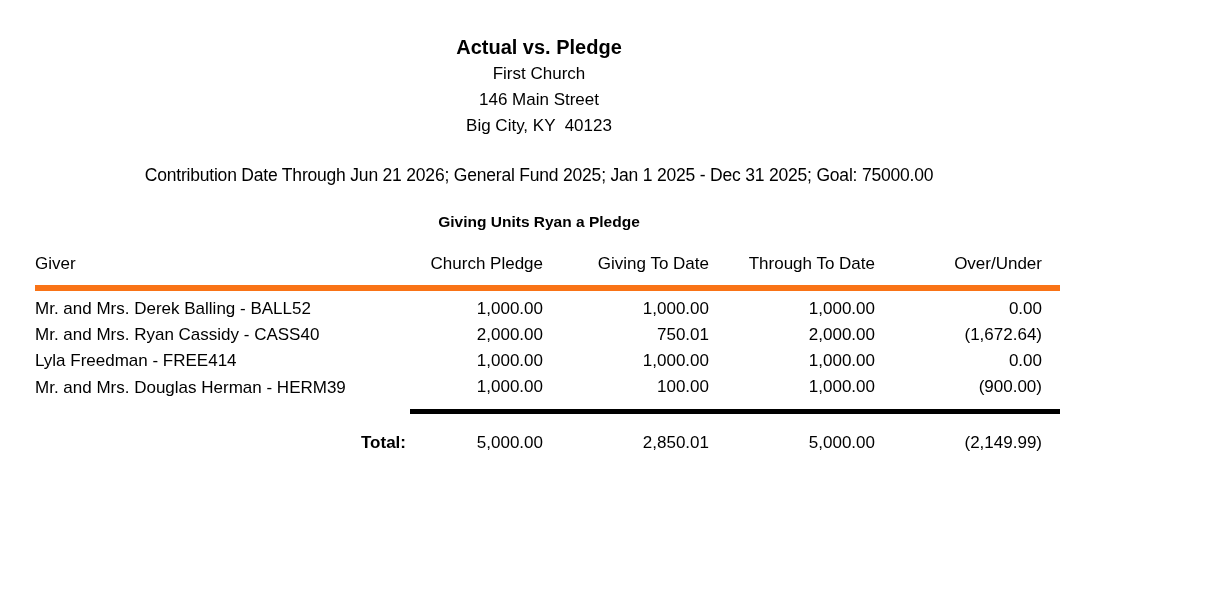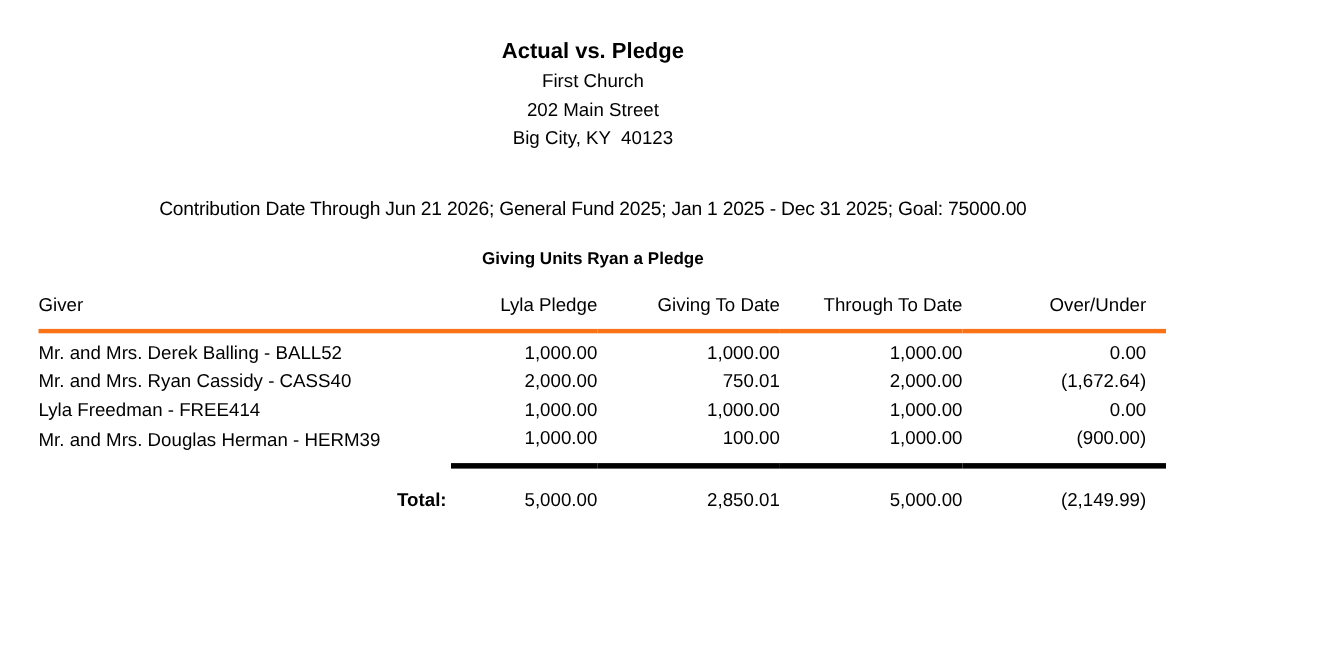--- a/index.html
+++ b/index.html
@@ -28,21 +28,21 @@
   }
   .header-line {
     font-size: 17px;
     line-height: 26px;
     white-space: pre;
   }
   .criteria-line {
     text-align: center;
     font-size: 17.5px;
     letter-spacing: -0.2px;
-    margin-top: 40px;
+    margin-top: 26px;
     white-space: pre;
   }
   .section-title {
     text-align: center;
     font-size: 15.5px;
     font-weight: bold;
     margin-top: 27px;
     white-space: pre;
   }
   table.pledge-table {
@@ -60,21 +60,21 @@
   .pledge-table col.c-over    { width: 185px; }
   .pledge-table th, .pledge-table td {
     font-weight: normal;
     padding: 0;
     line-height: 26px;
     white-space: pre;
     overflow: hidden;
   }
   .pledge-table th { text-align: right; }
   .pledge-table th.giver-col { text-align: left; }
-  .pledge-table th { border-bottom: 4px solid #f97316; padding-bottom: 8px; }
+  .pledge-table th { border-bottom: 6px solid #f97316; padding-bottom: 8px; }
   .pledge-table td.num { text-align: right; }
   .pledge-table td.last, .pledge-table th.last { padding-right: 18px; }
   .pledge-table tr.first-data td { padding-top: 5px; }
   .pledge-table tr.last-data td { padding-bottom: 9px; }
   .pledge-table tr.rule-row td { line-height: 0; height: 0; }
   .pledge-table tr.rule-row td.thick { border-top: 5px solid #000; }
   .pledge-table tr.total-row td { padding-top: 16px; }
   .pledge-table td.total-label {
     font-weight: bold;
     text-align: right;
@@ -82,40 +82,40 @@
   }
 </style>
 </head>
 <body>
 
 <div class="page">
 
   <div class="report-header">
     <div class="report-title">Actual vs. Pledge</div>
     <div class="header-line">First Church</div>
-    <div class="header-line">202 Main Street</div>
+    <div class="header-line">146 Main Street</div>
     <div class="header-line">Big City, KY  40123</div>
   </div>
 
   <div class="criteria-line">Contribution Date Through Jun 21 2026; General Fund 2025; Jan 1 2025 - Dec 31 2025; Goal: 75000.00</div>
 
   <div class="section-title">Giving Units Ryan a Pledge</div>
 
   <table class="pledge-table">
     <colgroup>
       <col class="c-giver">
         <col class="c-total">
         <col class="c-giving">
         <col class="c-pledge">
         <col class="c-over">
     </colgroup>
     <thead>
       <tr>
         <th class="giver-col">Giver</th>
-        <th>Lyla Pledge</th>
+        <th>Church Pledge</th>
         <th>Giving To Date</th>
         <th>Through To Date</th>
         <th class="last">Over/Under</th>
       </tr>
     </thead>
     <tbody>
       <tr class="first-data">
         <td>Mr. and Mrs. Derek Balling - BALL52</td>
         <td class="num">1,000.00</td>
         <td class="num">1,000.00</td>

